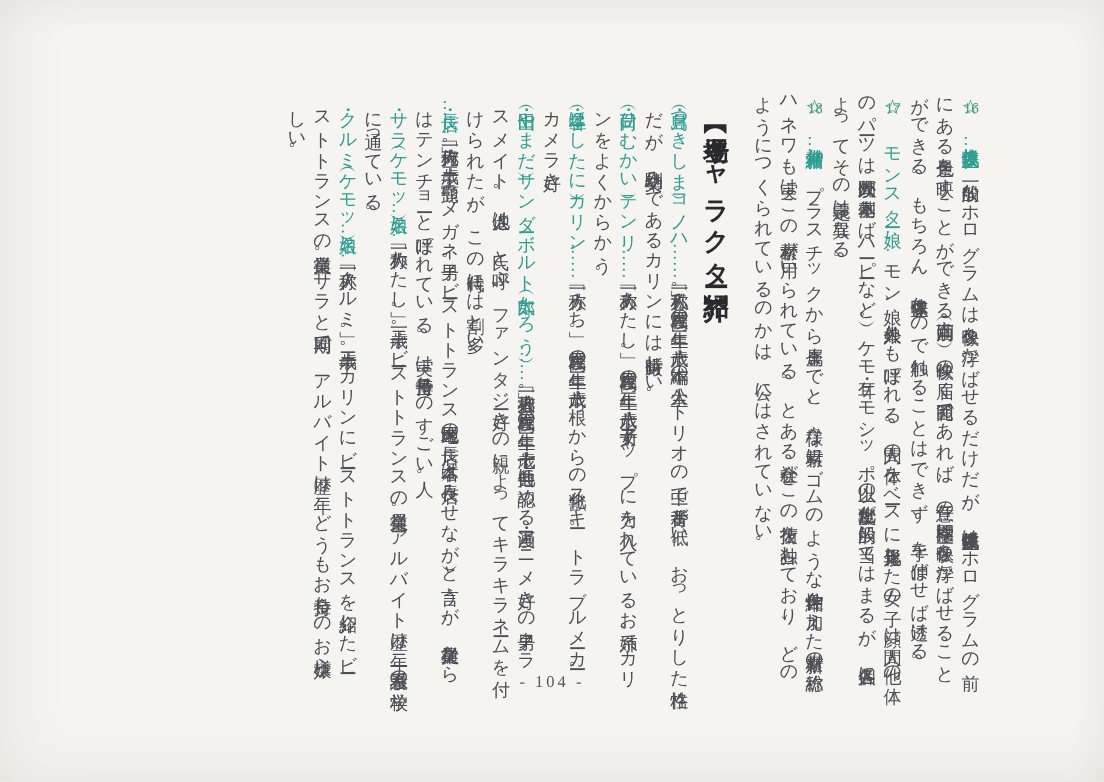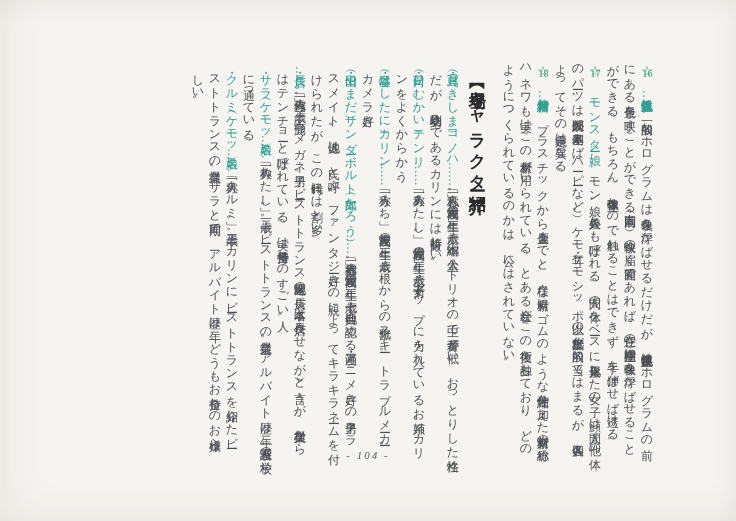--- a/index.html
+++ b/index.html
@@ -46,21 +46,20 @@
   .characters { padding-top: 10px; }
   .pageno {
     position: absolute;
     top: 449px;
     left: 0;
     width: 736px;
     text-align: center;
     font-size: 11px;
     letter-spacing: 2px;
     color: #55565c;
-    font-style: italic;
   }
 </style>
 </head>
 <body>
 
 <div class="page" style="--bg: #f5f4f0; --teal: #2f9d92; --green: #3f9f7d; --body: #4c4e55;">
   <div class="vtext">
     <section class="glossary">
         <p class="entry"><span class="star">☆<span class="tcy">16</span>　</span><span class="term">反鏡立体映像……</span><span class="gbody">一般的なホログラムは映像を浮かばせるだけだが、反鏡立体映像はホログラムの前にある景色を映すことができる（両面別々に）。映像の届く範囲であれば、任意の空間座標に映像を浮かばせることができる。もちろん、立体映像なので触れることはできず、手を伸ばせば透ける。</span></p>
         <p class="entry"><span class="star">☆<span class="tcy">17</span>　</span><span class="term">モンスター娘……</span><span class="gbody">モン娘、人外娘とも呼ばれる。人間の体をベースに異形化した女の子。顔は人間、他の体のパーツは人間以外が基本（例えばハーピーなど）。ケモ耳・ケモシッポ以上の獣化度が一般的に当てはまるが、各個人によってその定義は異なる。</span></p>

